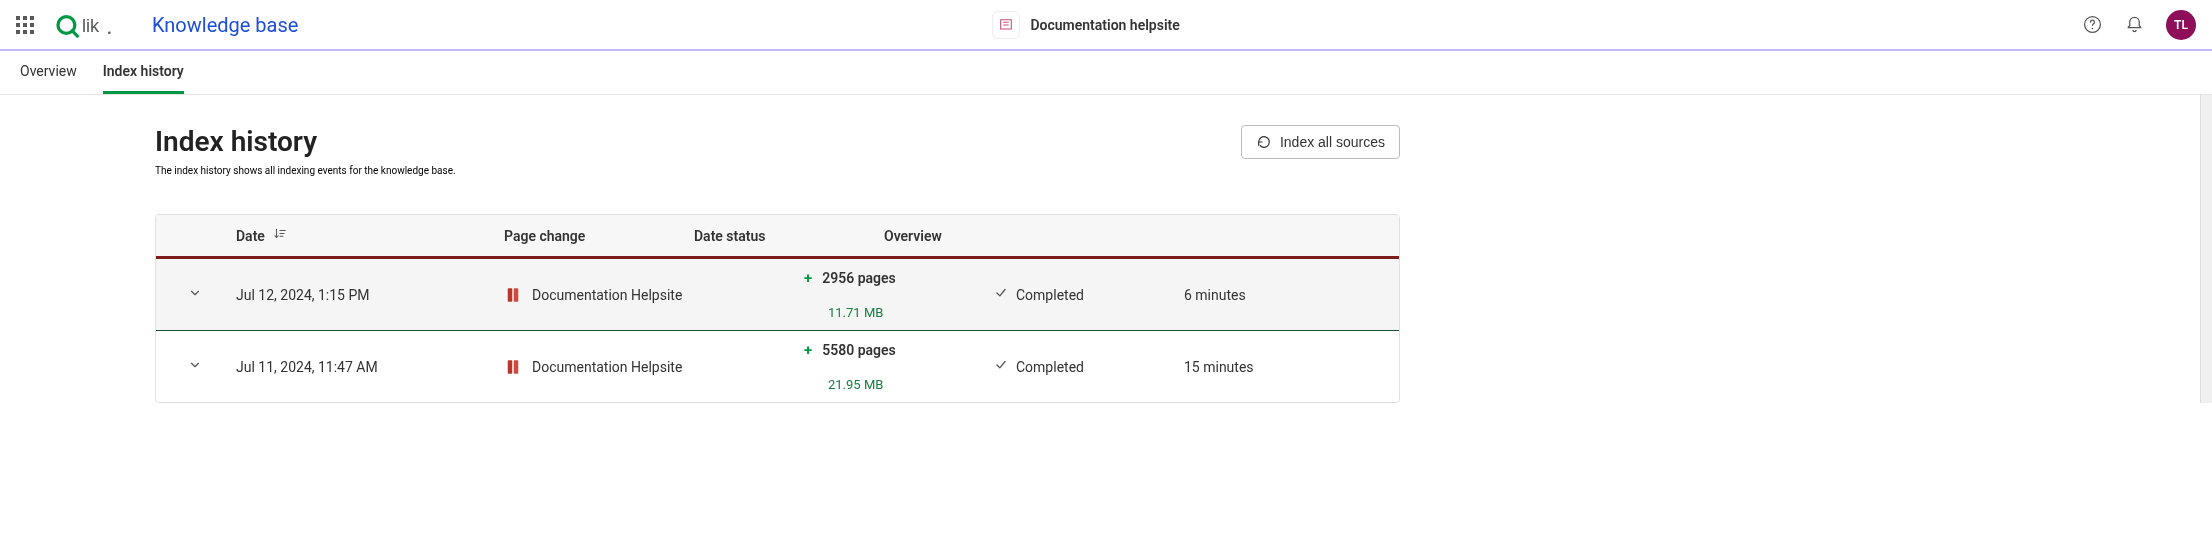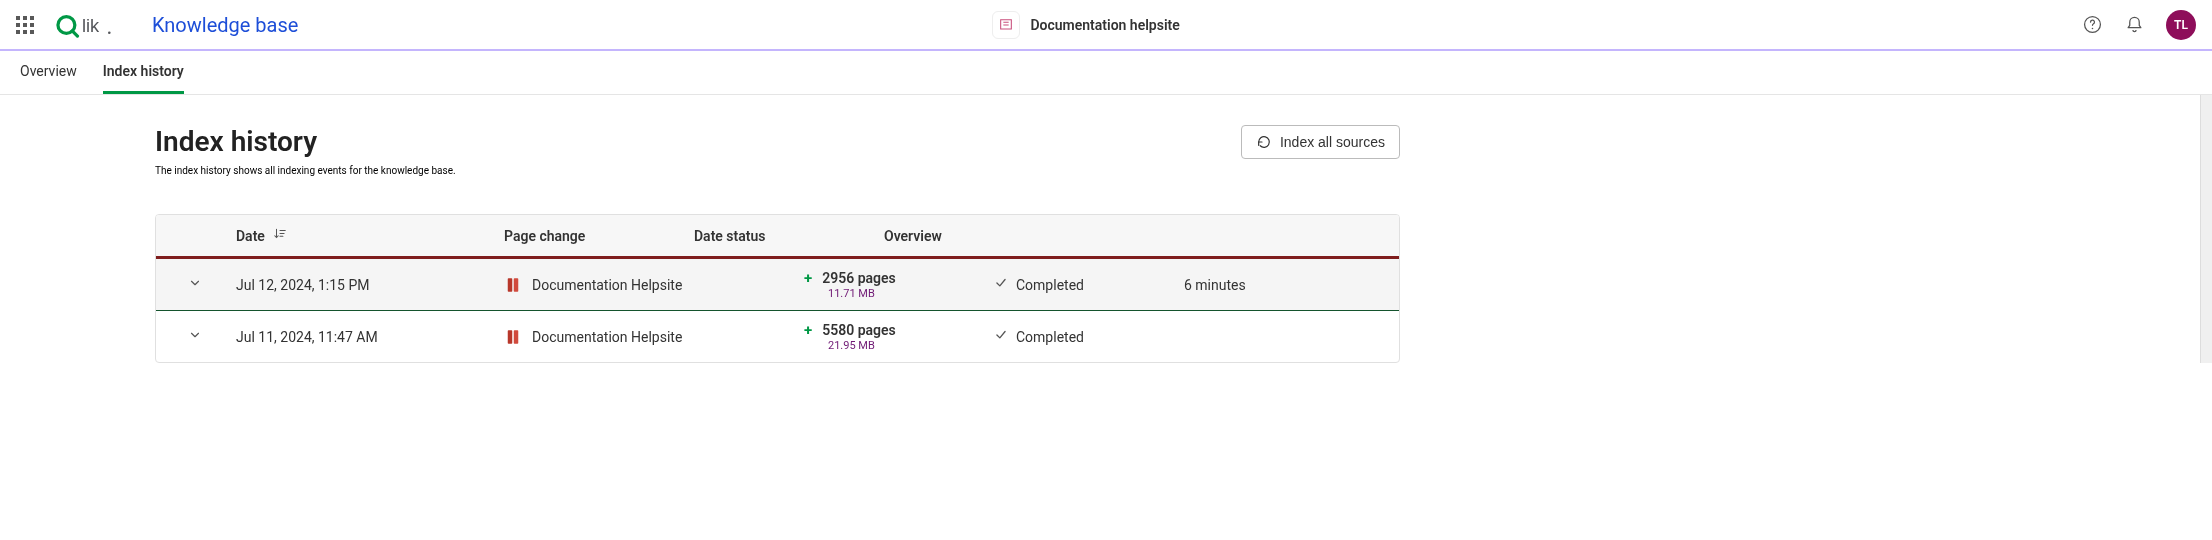--- a/index.html
+++ b/index.html
@@ -35,21 +35,21 @@
   .col-page { width:190px; display:flex; flex-direction:column; justify-content:center; }
   .col-status { width:190px; display:flex; align-items:center; gap:8px; }
   .col-duration { flex:1; display:flex; align-items:center; }
   .trow { display:flex; padding:10px 0; border-bottom:1px solid #14532d; font-size:14px; color:#333; }
   .trow:last-child { border-bottom:none; }
   .trow.shade { background:#f5f5f5; }
   .expand-icon { cursor:pointer; color:#555; }
   .source-icon { width:18px; height:18px; display:flex; align-items:center; justify-content:center; }
   .page-line1 { display:flex; align-items:center; gap:10px; font-weight:600; }
   .plus { color:#009845; font-weight:700; font-size:15px; }
-  .page-line2 { color:#701a75; font-size:11px; padding-left:24px; margin-top:0; }
+  .page-line2 { color:#15803d; font-size:13px; padding-left:24px; margin-top:18px; }
   .check { color:#555; font-size:13px; }
   .sort-icon { color:#555; }
   .scroll-edge { width:12px; background:#f0f0f0; border-left:1px solid #ddd; align-self:stretch; margin-left:auto; }
 </style>
 </head>
 <body>
 
 <div class="topbar">
   <div class="apps-icon">
     <span></span>
@@ -195,17 +195,18 @@
         <div class="page-line2">21.95 MB</div>
       </div>
       <div class="col-status">
         <span class="check">
           <svg width="14" height="14" viewBox="0 0 24 24">
                 <path d="M5 12l5 5 9-11" fill="none" stroke="#555" stroke-width="2.2" stroke-linecap="round" stroke-linejoin="round"></path>
               </svg>
         </span>
         <span>Completed</span>
       </div>
+      <div class="col-duration">15 minutes</div>
     </div>
   </div>
 </div>
 <div class="scroll-edge"></div>
 </div>
 
 </body></html>

